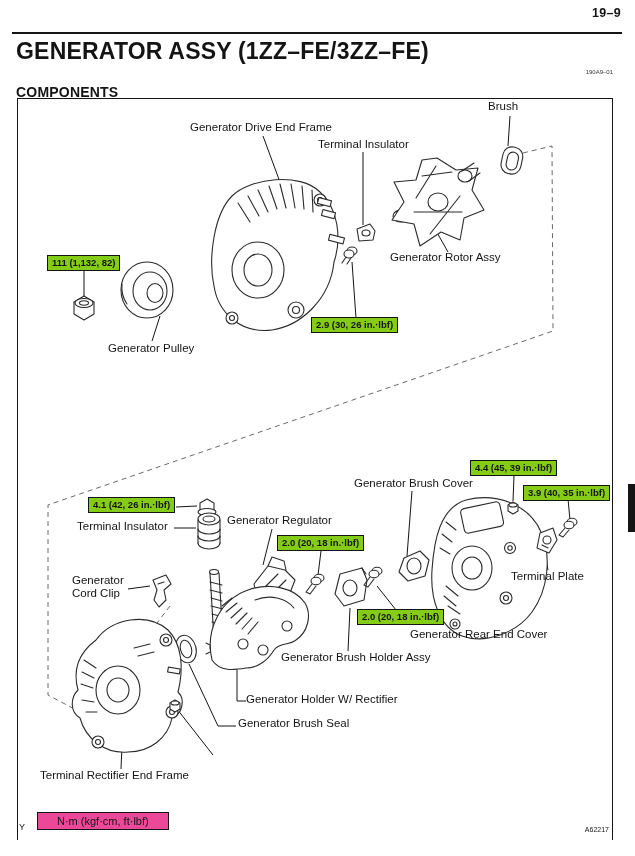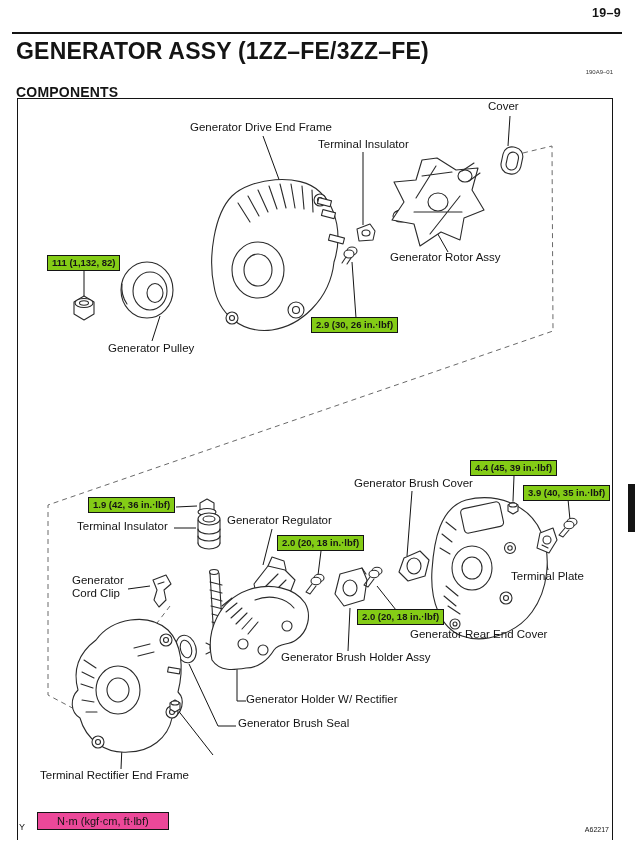--- a/index.html
+++ b/index.html
@@ -274,42 +274,42 @@
         <path d="M134,648 L150,644 M138,656 L154,652" fill="none"></path>
       </g>
 
       <g>
         <polygon points="175,700 180,703 180,709 175,712 170,709 170,703"></polygon>
         <ellipse cx="175" cy="703" rx="4" ry="2"></ellipse>
       </g>
     </g>
   </svg>
 
-  <div class="lbl" style="left:488px;top:100px">Cover</div>
+  <div class="lbl" style="left:488px;top:100px">Brush</div>
   <div class="lbl" style="left:190px;top:121px">Generator Drive End Frame</div>
   <div class="lbl" style="left:318px;top:138px">Terminal Insulator</div>
   <div class="lbl" style="left:390px;top:251px">Generator Rotor Assy</div>
   <div class="lbl" style="left:108px;top:342px">Generator Pulley</div>
   <div class="lbl" style="left:77px;top:520px">Terminal Insulator</div>
   <div class="lbl" style="left:227px;top:514px">Generator Regulator</div>
   <div class="lbl" style="left:72px;top:574px">
     <span style="display:block">Generator</span>
     <span style="display:block">Cord Clip</span>
   </div>
   <div class="lbl" style="left:354px;top:477px">Generator Brush Cover</div>
   <div class="lbl" style="left:511px;top:570px">Terminal Plate</div>
   <div class="lbl" style="left:410px;top:628px">Generator Rear End Cover</div>
   <div class="lbl" style="left:281px;top:651px">Generator Brush Holder Assy</div>
   <div class="lbl" style="left:246px;top:693px">Generator Holder W/ Rectifier</div>
   <div class="lbl" style="left:238px;top:717px">Generator Brush Seal</div>
   <div class="lbl" style="left:40px;top:769px">Terminal Rectifier End Frame</div>
 
   <div class="tq" style="left:47px;top:255px">111 (1,132, 82)</div>
   <div class="tq" style="left:311px;top:317px">2.9 (30, 26 in.·lbf)</div>
-  <div class="tq" style="left:88px;top:497px">1.9 (42, 36 in.·lbf)</div>
+  <div class="tq" style="left:88px;top:497px">4.1 (42, 26 in.·lbf)</div>
   <div class="tq" style="left:277px;top:535px">2.0 (20, 18 in.·lbf)</div>
   <div class="tq" style="left:470px;top:460px">4.4 (45, 39 in.·lbf)</div>
   <div class="tq" style="left:523px;top:485px">3.9 (40, 35 in.·lbf)</div>
   <div class="tq" style="left:357px;top:609px">2.0 (20, 18 in.·lbf)</div>
 
   <div class="legendbox">N·m (kgf·cm, ft·lbf)</div>
   <div class="legendtxt">: Specified torque</div>
   <div class="ymark">Y</div>
   <div class="figno">A62217</div>
 

